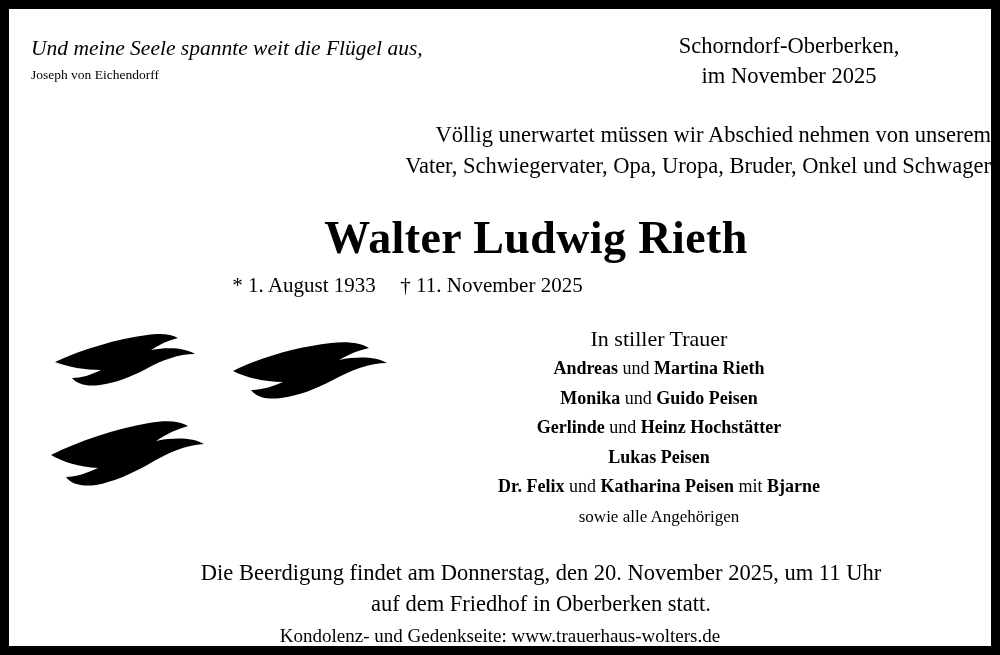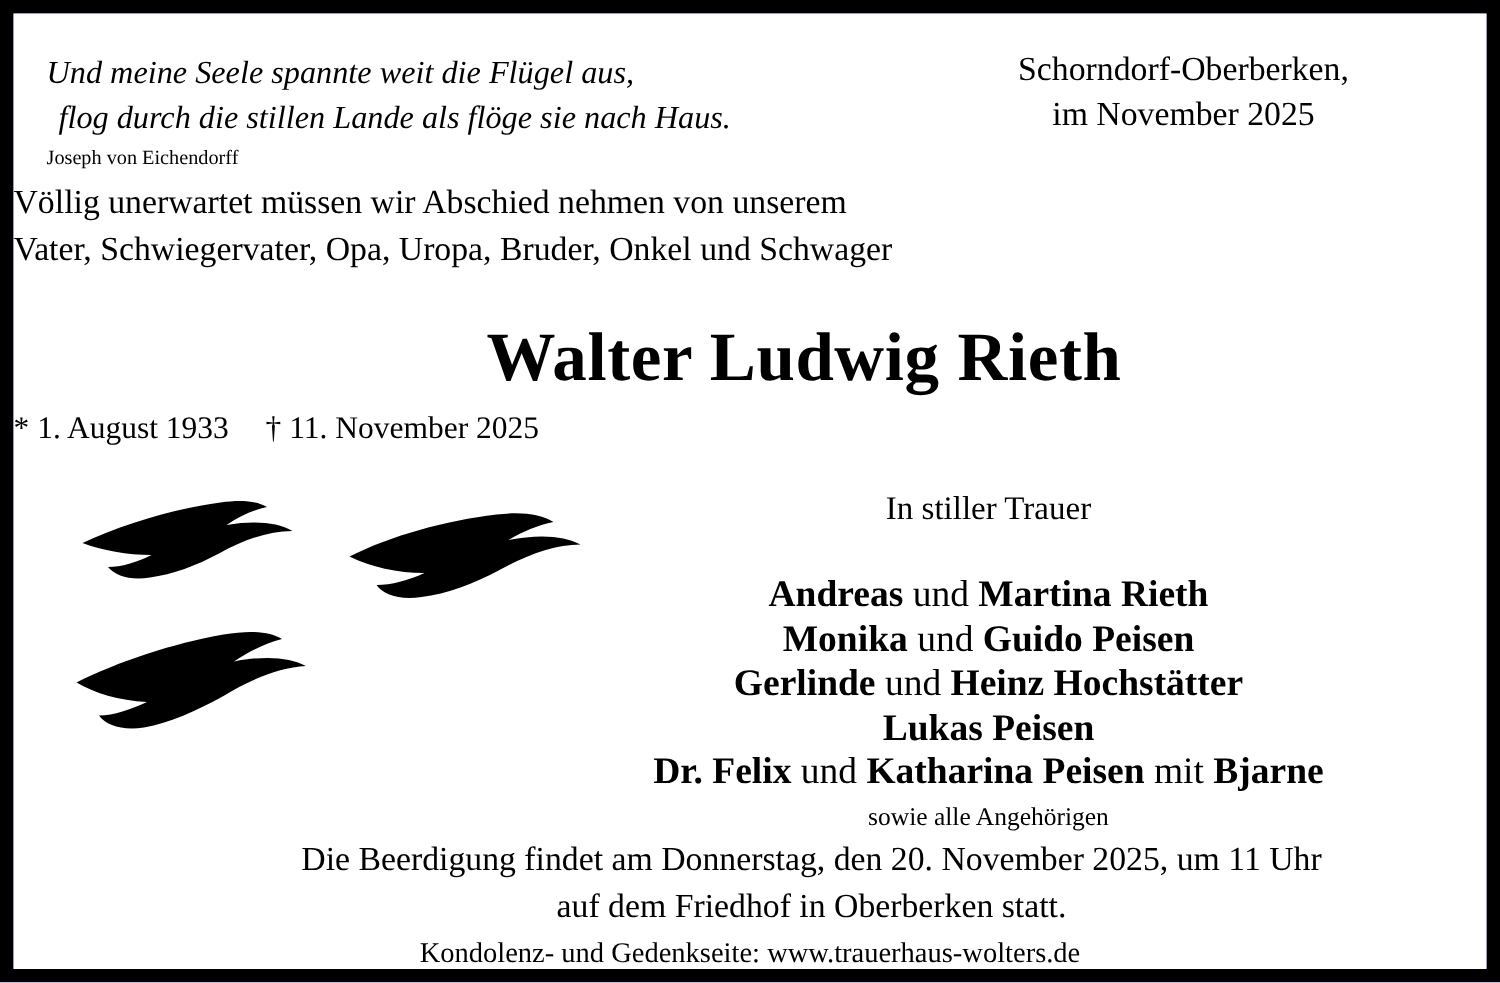--- a/index.html
+++ b/index.html
@@ -4,21 +4,21 @@
 <style>
   html, body {
     margin: 0;
     padding: 0;
     background: #ffffff;
   }
   .page {
     position: relative;
     width: 1000px;
     height: 655px;
-    background: #8b5cf6;
+    background: #84cc16;
     box-sizing: border-box;
     overflow: hidden;
     font-family: "Liberation Serif", serif;
     color: #000000;
   }
   .frame {
     position: absolute;
     left: 0;
     top: 0;
     width: 1000px;
@@ -66,21 +66,21 @@
     font-size: 22.5px;
     line-height: 30px;
   }
 
   
   .intro {
     position: absolute;
     left: 0;
     top: 110px;
     width: 982px;
-    text-align: left;
+    text-align: right;
     font-size: 22.5px;
     line-height: 31px;
   }
 
   
   .name {
     position: absolute;
     left: 0;
     top: 200px;
     width: 982px;
@@ -89,20 +89,21 @@
     font-size: 46px;
     line-height: 58px;
     letter-spacing: 0.4px;
     padding-left: 36px;
   }
   .dates {
     position: absolute;
     left: 0;
     top: 262px;
     width: 797px;
+    text-align: center;
     font-size: 21px;
     line-height: 28px;
   }
   .dates .sep {
     display: inline-block;
     width: 14px;
   }
 
   
   .birds {
@@ -117,24 +118,24 @@
   .mourn-block {
     position: absolute;
     left: 330px;
     top: 315px;
     width: 640px;
     text-align: center;
   }
   .mourn-head {
     font-size: 22px;
     line-height: 30px;
-    margin-bottom: 28px;
+    margin-bottom: 0;
   }
   .mourn-line {
-    font-size: 25px;
+    font-size: 18px;
     line-height: 29.5px;
   }
   .mourn-line b {
     font-weight: bold;
   }
   .mourn-last {
     font-size: 17px;
     line-height: 29.5px;
   }
 
@@ -161,21 +162,20 @@
 </style>
 </head>
 <body>
 
 <div class="page">
   <div class="frame"></div>
   <div class="inner">
 
     <div class="poem">
       <div class="poem-line">Und meine Seele spannte weit die Flügel aus,</div>
-      <div class="poem-line second">flog durch die stillen Lande als flöge sie nach Haus.</div>
       <div class="poem-author">Joseph von Eichendorff</div>
     </div>
 
     <div class="place">
       <div>Schorndorf-Oberberken,</div>
       <div>im November 2025</div>
     </div>
 
     <div class="intro">
       <div>Völlig unerwartet müssen wir Abschied nehmen von unserem</div>

